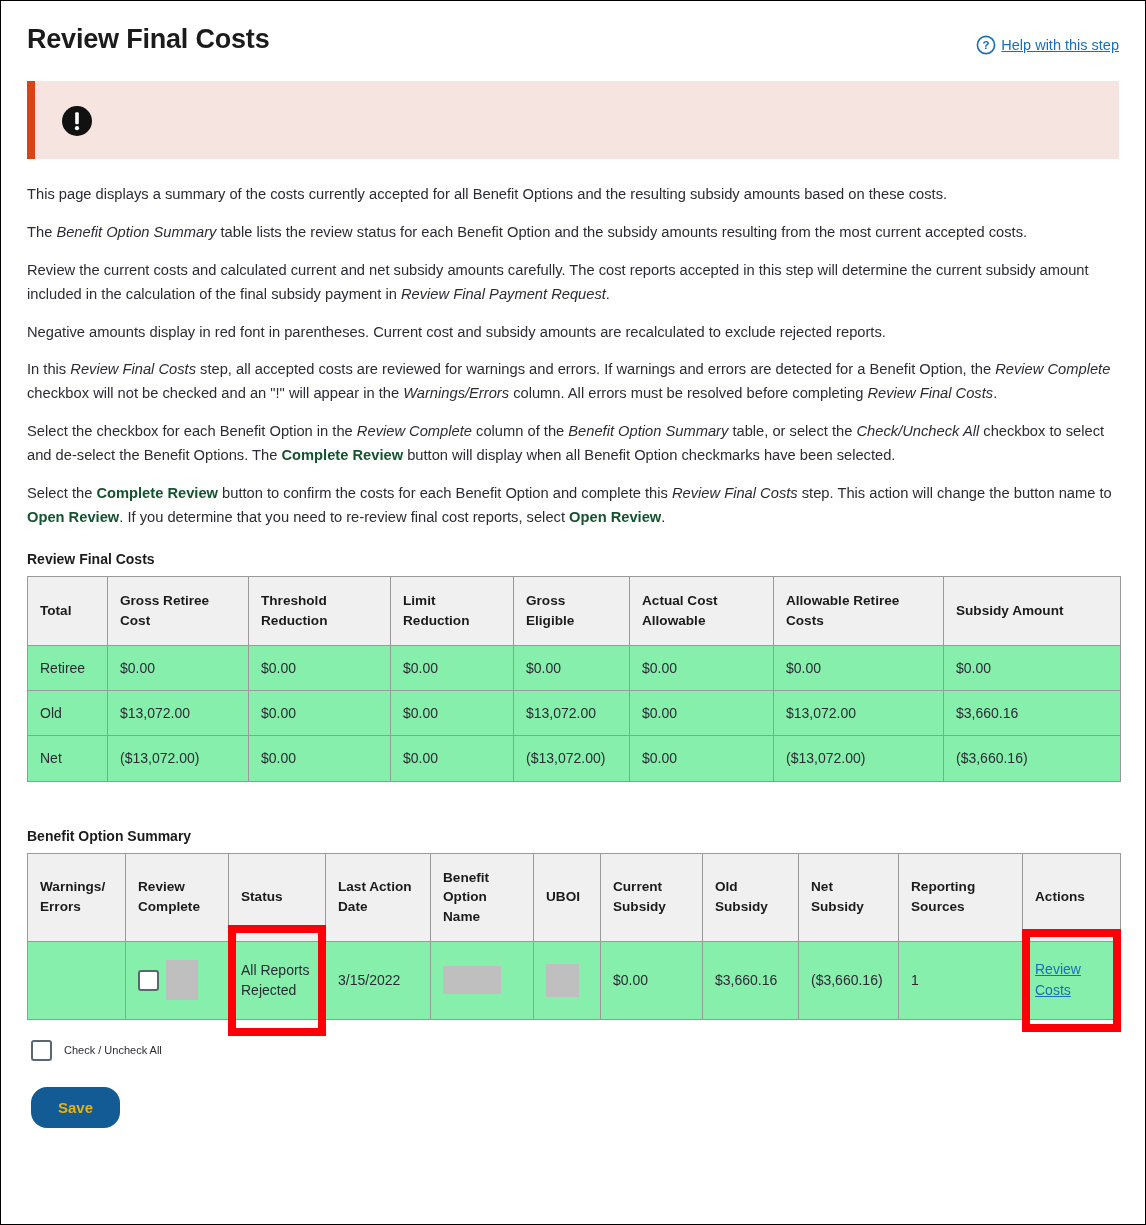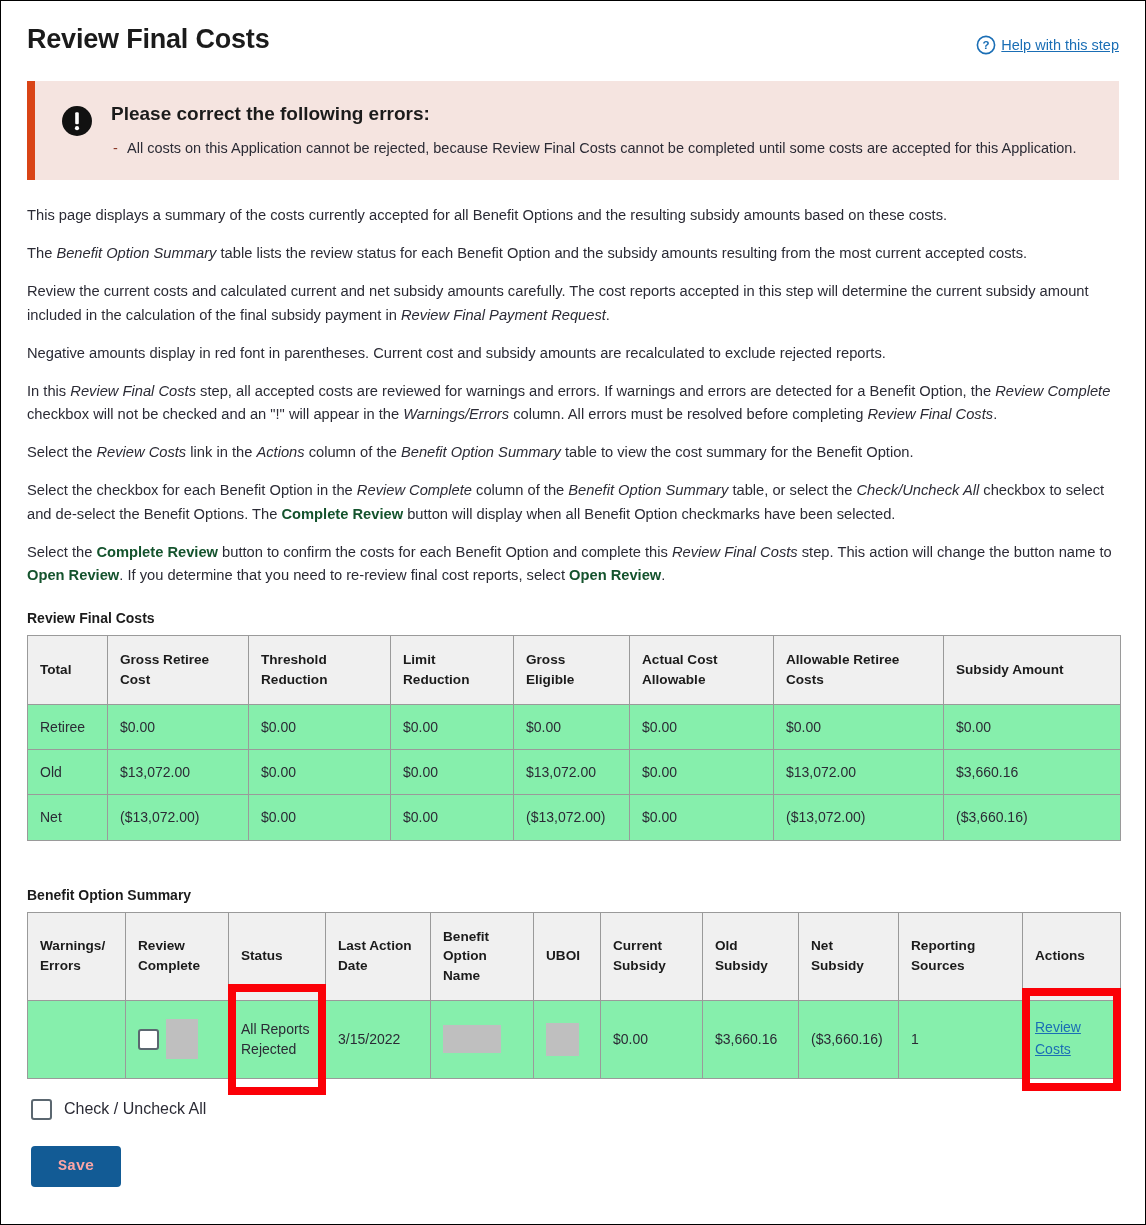--- a/index.html
+++ b/index.html
@@ -219,33 +219,33 @@
   }
 
   
   .check-all-row {
     display: flex;
     align-items: center;
     gap: 12px;
     margin: 20px 0 0 4px;
   }
   .check-all-label {
-    font-size: 16px;
+    font-size: 11px;
     color: #2b2b35;
   }
   .btn-save {
     display: inline-block;
     margin: 26px 0 0 4px;
     background: #125b95;
-    color: #fca5a5;
+    color: #eab308;
     font-size: 15px;
     font-weight: bold;
-    font-family: Liberation Mono, monospace;
+    font-family: Liberation Sans, sans-serif;
     border: none;
-    border-radius: 4px;
+    border-radius: 16px;
     padding: 12px 27px;
     cursor: pointer;
   }
 </style>
 </head>
 <body>
 
 <div class="page">
  <div class="inner">
 
@@ -265,40 +265,33 @@
 
   
   <div class="error-banner">
     <div class="error-icon">
       <svg width="32" height="32" viewBox="0 0 32 32">
         <circle cx="16" cy="16" r="15" fill="#111111"></circle>
         <rect x="14.2" y="7.2" width="3.6" height="12" rx="1.2" fill="#ffffff"></rect>
         <circle cx="16" cy="23.2" r="2.1" fill="#ffffff"></circle>
       </svg>
     </div>
-    <div class="error-body">
-      <p class="error-title">Please correct the following errors:</p>
-      <ul class="error-list">
-        <li>All costs on this Application cannot be rejected, because Review Final Costs cannot be completed until some costs are accepted for this Application.</li>
-      </ul>
-    </div>
   </div>
 
   
   <p class="para">This page displays a summary of the costs currently accepted for all Benefit Options and the resulting subsidy amounts based on these costs.</p>
 
   <p class="para"><span>The </span><em>Benefit Option Summary</em><span> table lists the review status for each Benefit Option and the subsidy amounts resulting from the most current accepted costs.</span></p>
 
   <p class="para"><span>Review the current costs and calculated current and net subsidy amounts carefully. The cost reports accepted in this step will determine the current subsidy amount included in the calculation of the final subsidy payment in </span><em>Review Final Payment Request</em><span>.</span></p>
 
   <p class="para">Negative amounts display in red font in parentheses. Current cost and subsidy amounts are recalculated to exclude rejected reports.</p>
 
   <p class="para"><span>In this </span><em>Review Final Costs</em><span> step, all accepted costs are reviewed for warnings and errors. If warnings and errors are detected for a Benefit Option, the </span><em>Review Complete</em><span> checkbox will not be checked and an "!" will appear in the </span><em>Warnings/Errors</em><span> column. All errors must be resolved before completing </span><em>Review Final Costs</em><span>.</span></p>
 
-  <p class="para"><span>Select the </span><em>Review Costs</em><span> link in the </span><em>Actions</em><span> column of the </span><em>Benefit Option Summary</em><span> table to view the cost summary for the Benefit Option.</span></p>
 
   <p class="para"><span>Select the checkbox for each Benefit Option in the </span><em>Review Complete</em><span> column of the </span><em>Benefit Option Summary</em><span> table, or select the </span><em>Check/Uncheck All</em><span> checkbox to select and de-select the Benefit Options. The </span><strong>Complete Review</strong><span> button will display when all Benefit Option checkmarks have been selected.</span></p>
 
   <p class="para"><span>Select the </span><strong>Complete Review</strong><span> button to confirm the costs for each Benefit Option and complete this </span><em>Review Final Costs</em><span> step. This action will change the button name to </span><strong>Open Review</strong><span>. If you determine that you need to re-review final cost reports, select </span><strong>Open Review</strong><span>.</span></p>
 
   
   <div class="table-caption">Review Final Costs</div>
 
   <table class="grid costs-table">
     <colgroup>

